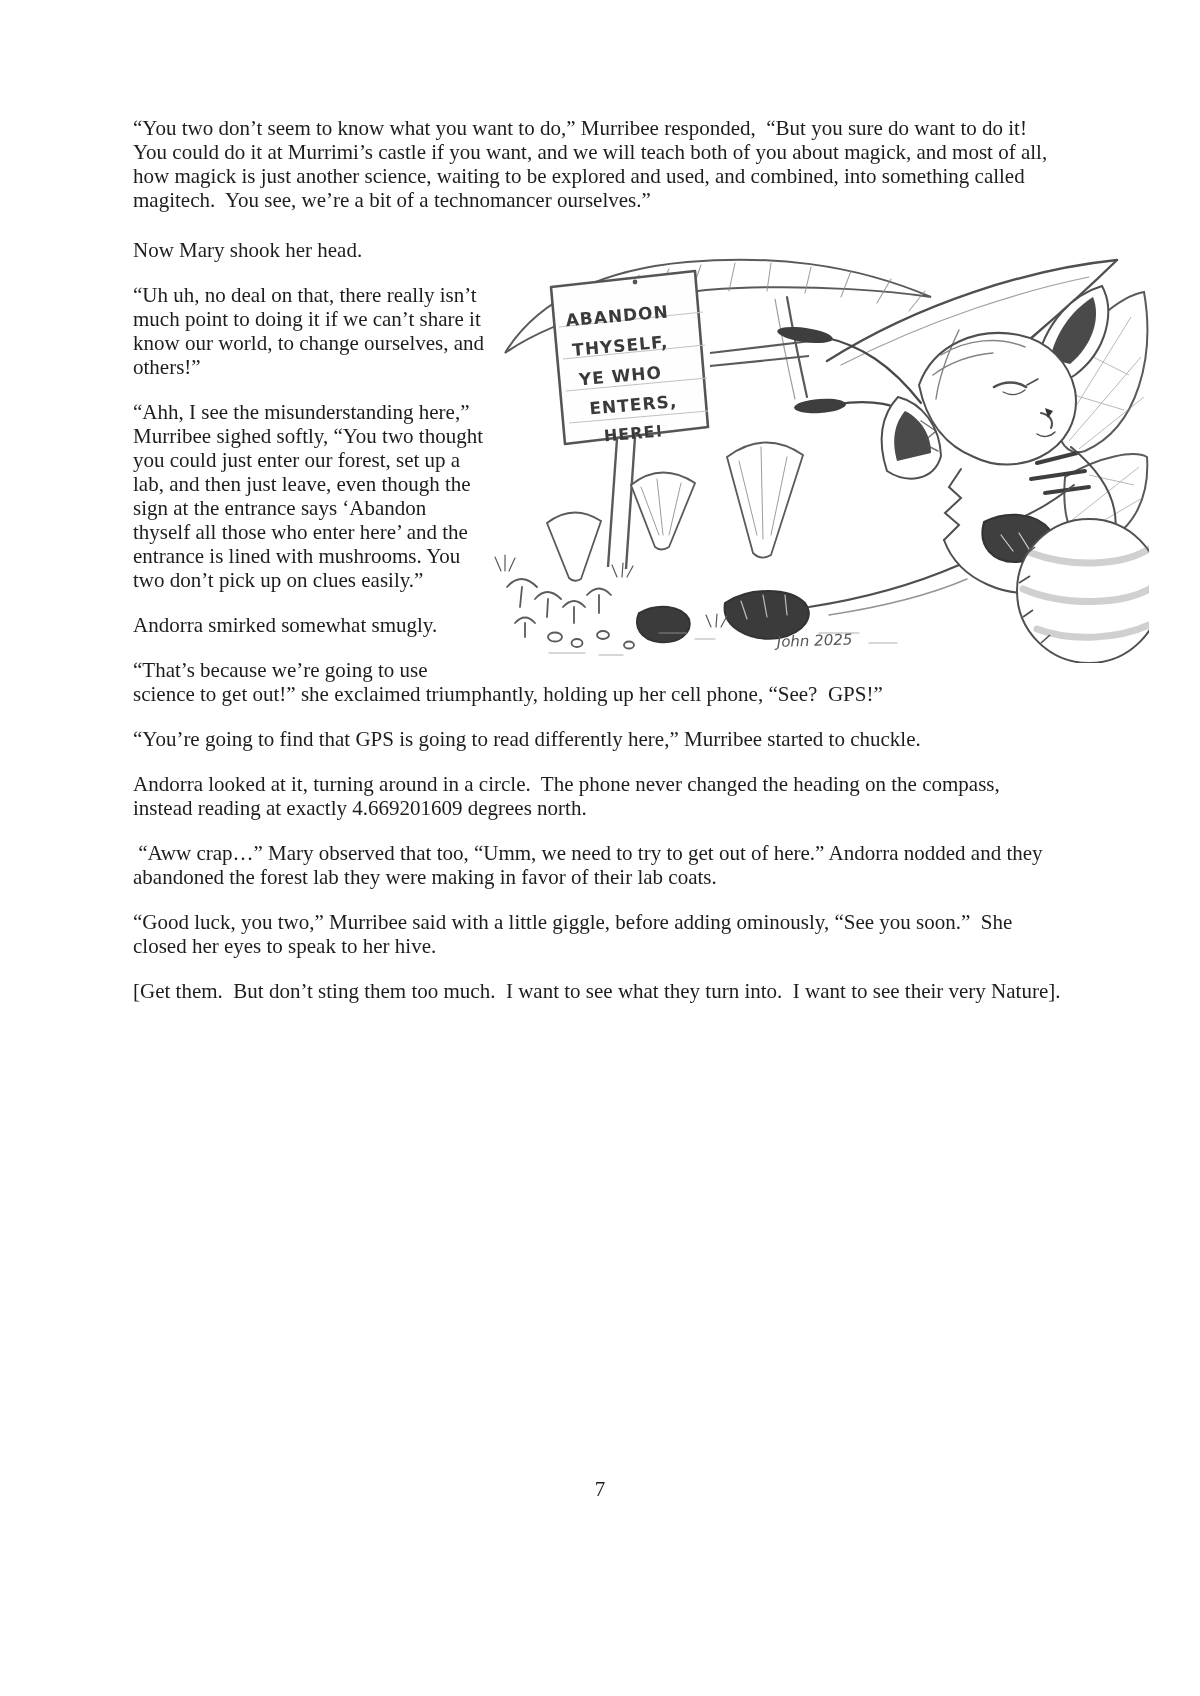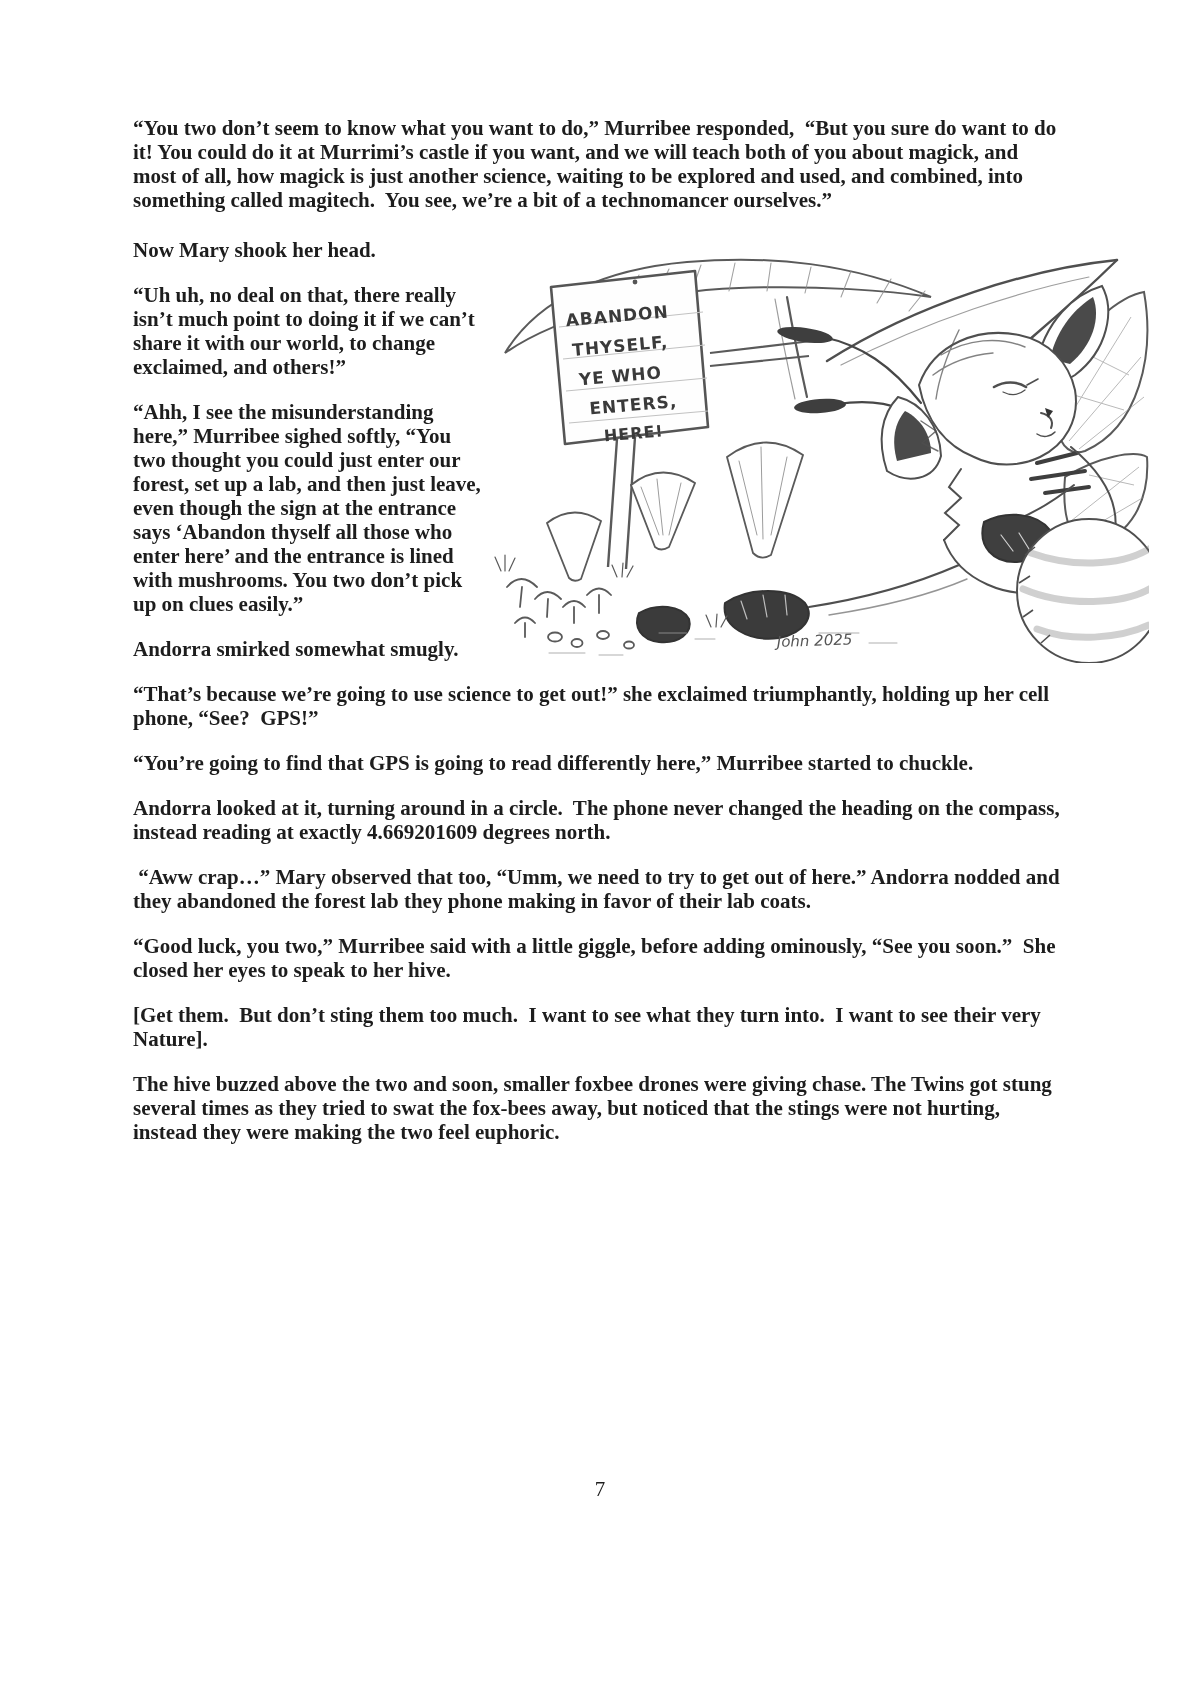--- a/index.html
+++ b/index.html
@@ -1,19 +1,19 @@
 <!DOCTYPE html>
 <html><head>
 <meta charset="utf-8">
 <style>
   html,body{margin:0;padding:0;background:#ffffff;}
   .page{position:relative;width:1200px;height:1696px;background:#ffffff;overflow:hidden;
         font-family:"Liberation Serif","DejaVu Serif",serif;color:#1d1d1d;}
   .content{position:absolute;left:133px;top:116px;width:941px;}
-  .content p{margin:0 12px 21px 0;font-size:21px;line-height:24px;white-space:pre-wrap;font-weight:bold;}
+  .content p{margin:0 12px 21px 0;font-size:21px;line-height:24px;white-space:pre-wrap;}
   .illustration-float{float:right;width:585px;height:430px;margin:2px 0 4px 2px;position:relative;overflow:visible;}
   .illustration-float svg{position:absolute;left:0;top:0;}
   .gap-top{margin-top:26px !important;}
   .pagenum{position:absolute;left:0;right:0;top:1477px;text-align:center;
            font-size:21px;color:#1d1d1d;}
   .sketch-text{font-family:"DejaVu Sans",sans-serif;font-weight:bold;fill:#3a3a3a;letter-spacing:1px;}
   .sig-text{font-family:"DejaVu Sans",sans-serif;font-style:italic;font-size:15px;fill:#555;}
 </style>
 </head>
 <body>
@@ -151,26 +151,25 @@
           <ellipse cx="140" cy="410" rx="5" ry="3.5" fill="none"></ellipse>
           <path d="M12,336 l-6,-14 M16,336 l0,-16 M20,336 l6,-13 M128,342 l-5,-12 M133,342 l1,-14 M138,342 l6,-11 M222,392 l-5,-12 M227,392 l1,-13 M232,392 l6,-11" stroke-width="1.2"></path>
           <path d="M170,398 h28 M206,404 h20 M60,418 h36 M110,420 h24 M330,398 h40 M380,408 h28" stroke="#9a9a9a" stroke-width="1" opacity="0.8"></path>
         </g>
 
         <text class="sig-text" x="288" y="412" transform="rotate(-2 288 412)">John 2025</text>
       </svg>
     </div>
 
     <p class="gap-top">Now Mary shook her head.</p>
-    <p>“Uh uh, no deal on that, there really isn’t much point to doing it if we can’t share it with our world, to change exclaimed, and others!”</p>
+    <p>“Uh uh, no deal on that, there really isn’t much point to doing it if we can’t share it know our world, to change ourselves, and others!”</p>
     <p>“Ahh, I see the misunderstanding here,” Murribee sighed softly, “You two thought you could just enter our forest, set up a lab, and then just leave, even though the sign at the entrance says ‘Abandon thyself all those who enter here’ and the entrance is lined with mushrooms. You two don’t pick up on clues easily.”</p>
     <p>Andorra smirked somewhat smugly.</p>
     <p>“That’s because we’re going to use science to get out!” she exclaimed triumphantly, holding up her cell phone, “See?  GPS!”</p>
     <p>“You’re going to find that GPS is going to read differently here,” Murribee started to chuckle.</p>
     <p>Andorra looked at it, turning around in a circle.  The phone never changed the heading on the compass, instead reading at exactly 4.669201609 degrees north.</p>
-    <p> “Aww crap…” Mary observed that too, “Umm, we need to try to get out of here.” Andorra nodded and they abandoned the forest lab they phone making in favor of their lab coats.</p>
+    <p> “Aww crap…” Mary observed that too, “Umm, we need to try to get out of here.” Andorra nodded and they abandoned the forest lab they were making in favor of their lab coats.</p>
     <p>“Good luck, you two,” Murribee said with a little giggle, before adding ominously, “See you soon.”  She closed her eyes to speak to her hive.</p>
     <p>[Get them.  But don’t sting them too much.  I want to see what they turn into.  I want to see their very Nature].</p>
-    <p>The hive buzzed above the two and soon, smaller foxbee drones were giving chase. The Twins got stung several times as they tried to swat the fox-bees away, but noticed that the stings were not hurting, instead they were making the two feel euphoric.</p>
   </div>
 
   <div class="pagenum">7</div>
 </div>
 
 </body></html>

